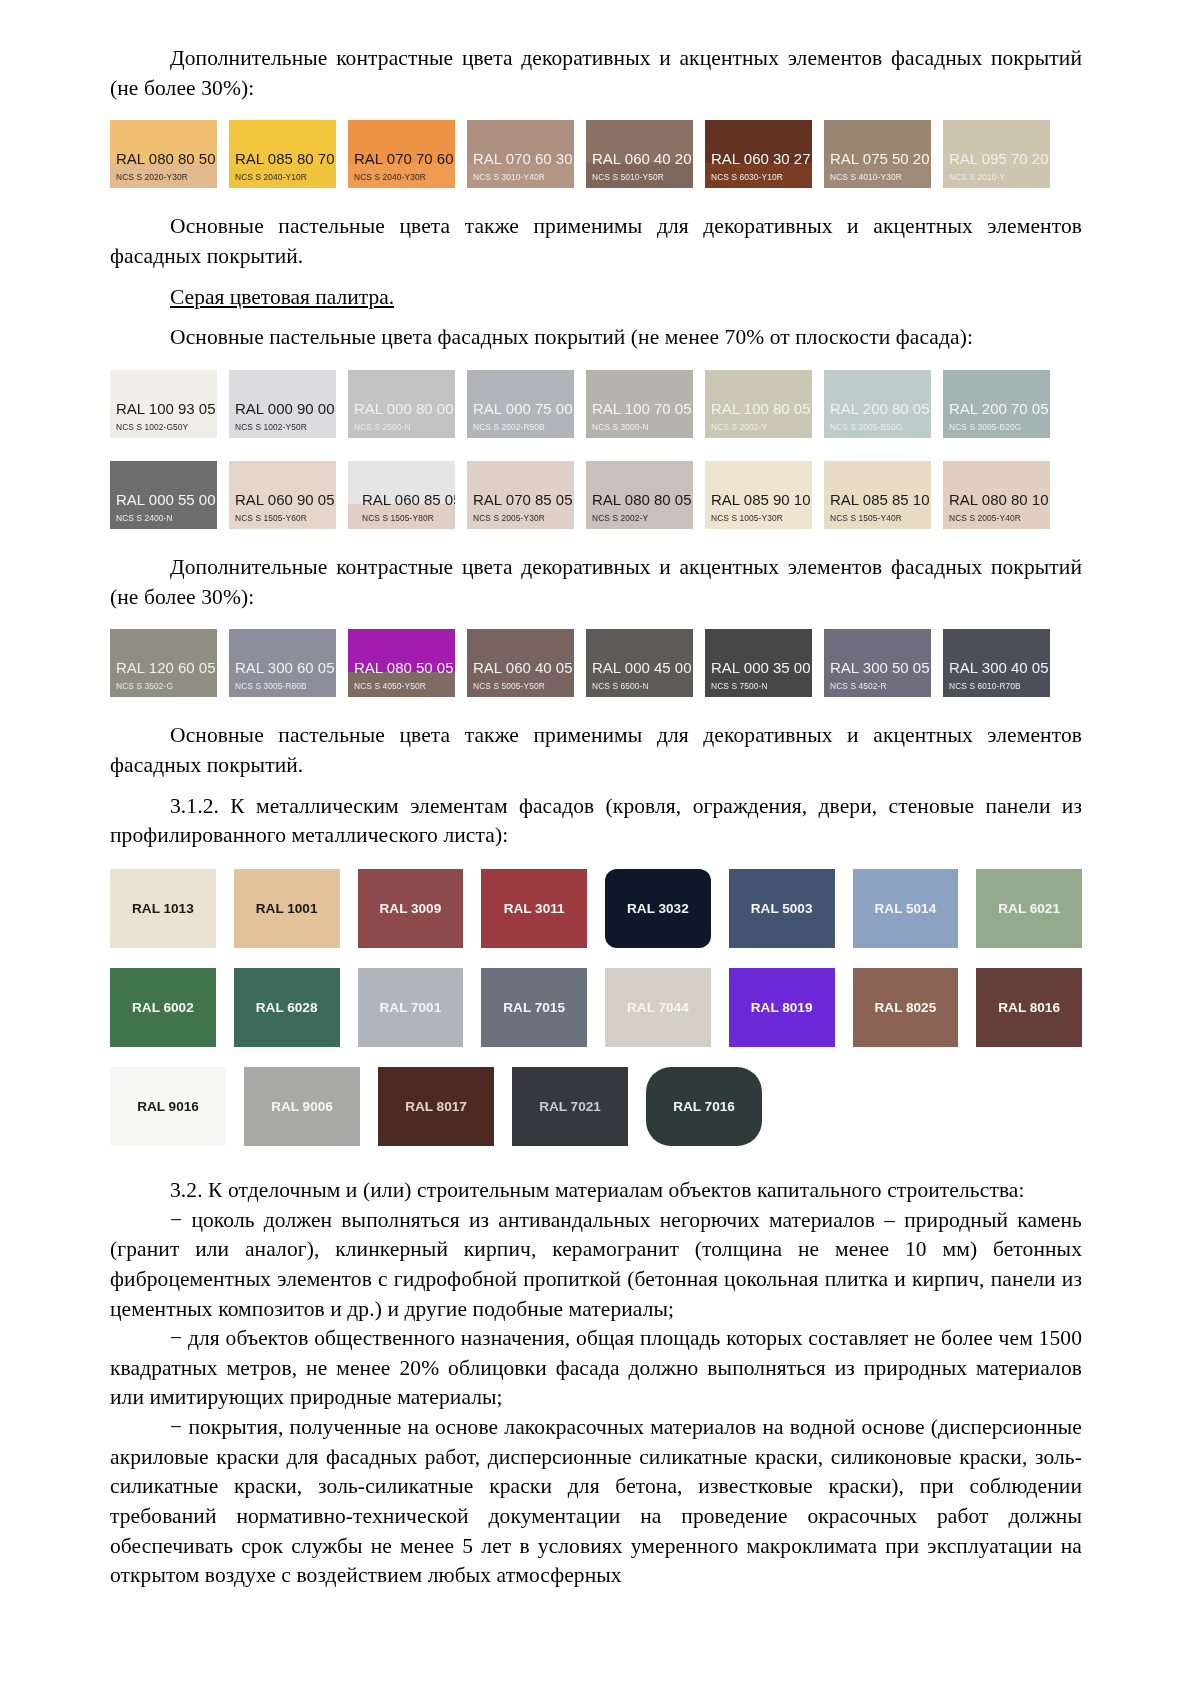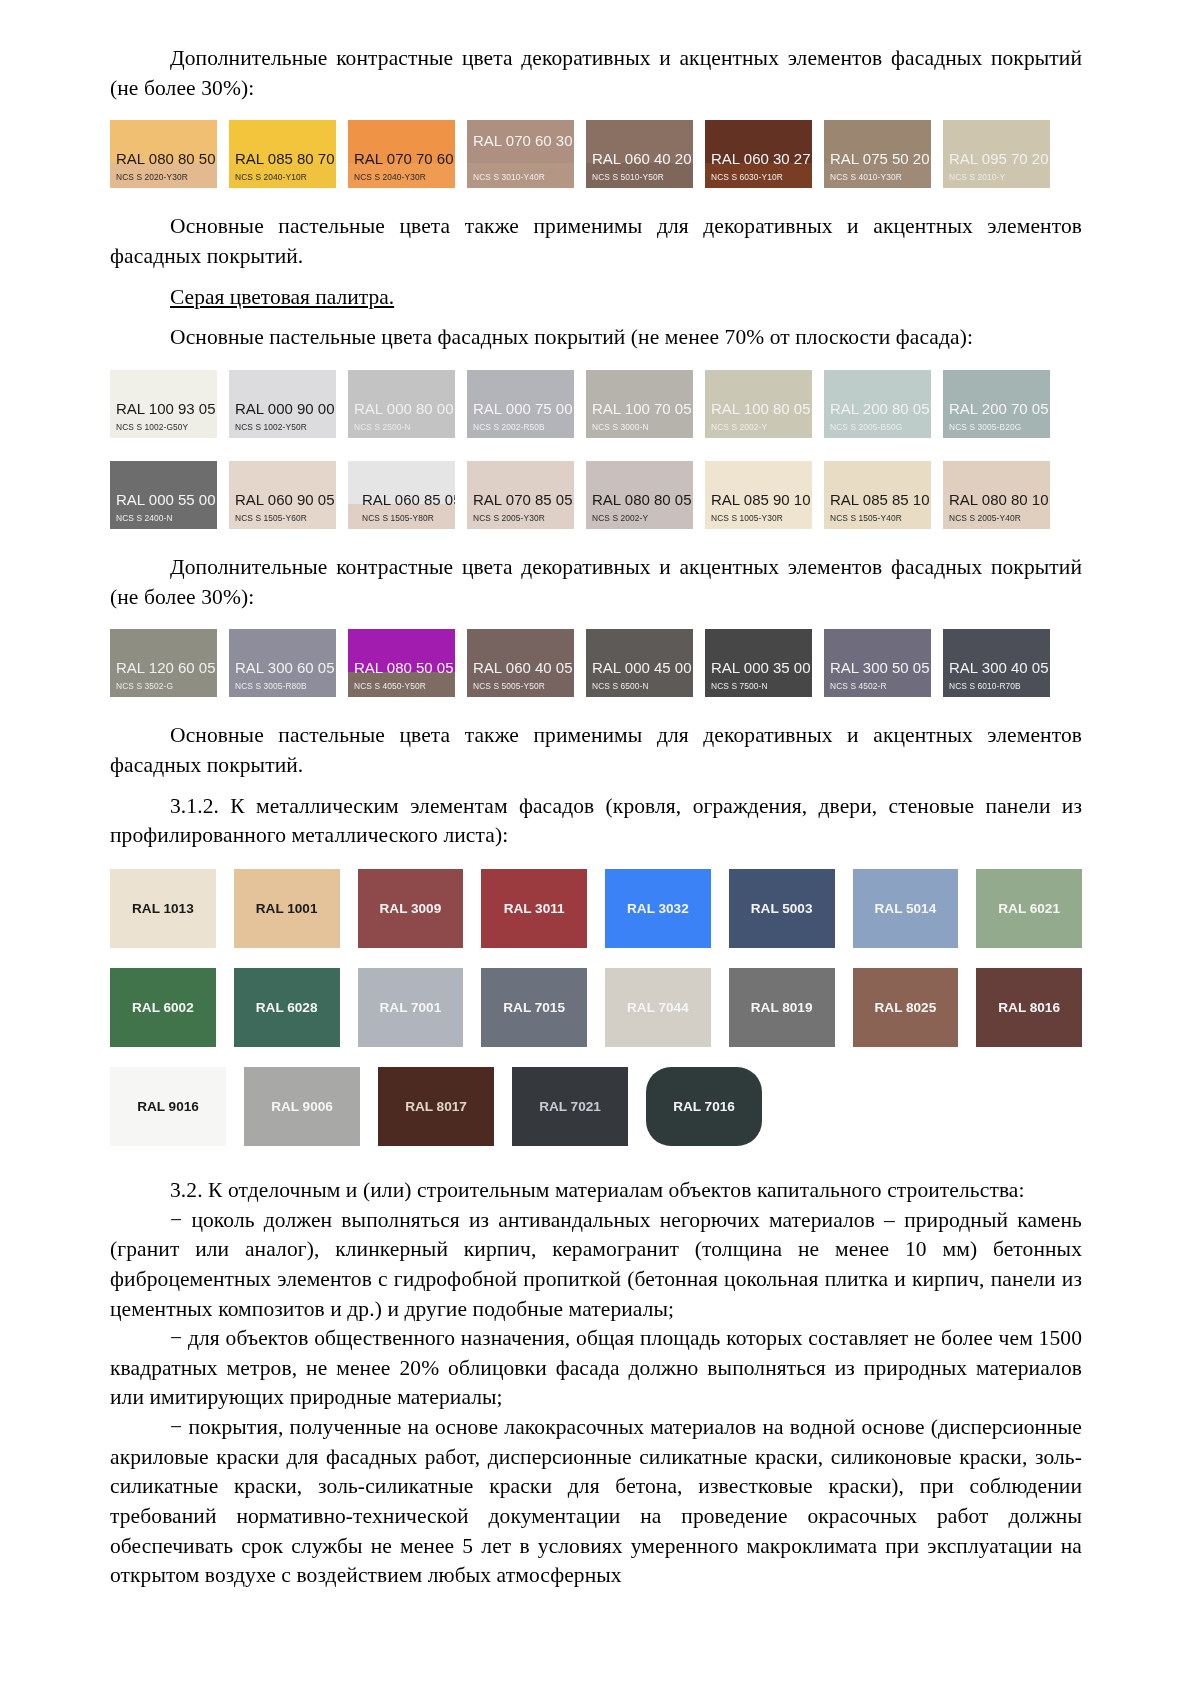--- a/index.html
+++ b/index.html
@@ -145,21 +145,21 @@
         <div class="band" style="background: rgb(239, 156, 82);"></div>
         <div class="txtwrap">
           <div class="ral" style="color: rgb(26, 26, 26);">RAL 070 70 60</div>
           <div class="ncs" style="color: rgb(43, 43, 43);">NCS S 2040-Y30R</div>
         </div>
       </div>
     <div class="swatch" style="background: rgb(174, 144, 128);">
         <div class="band" style="background: rgb(180, 150, 133);"></div>
         <div class="txtwrap">
           <div class="ral" style="color: rgb(242, 242, 242);">RAL 070 60 30</div>
-          <div class="ncs" style="color: rgb(237, 237, 237); margin-top: 18px;">NCS S 3010-Y40R</div>
+          <div class="ncs" style="color: rgb(237, 237, 237);">NCS S 3010-Y40R</div>
         </div>
       </div>
     <div class="swatch" style="background: rgb(138, 111, 99);">
         <div class="band" style="background: rgb(127, 102, 91);"></div>
         <div class="txtwrap">
           <div class="ral" style="color: rgb(245, 245, 245);">RAL 060 40 20</div>
           <div class="ncs" style="color: rgb(240, 240, 240);">NCS S 5010-Y50R</div>
         </div>
       </div>
     <div class="swatch" style="background: rgb(99, 50, 34);">
@@ -403,21 +403,21 @@
         </div>
       <div class="metal-sw" style="background: rgb(228, 195, 154); color: rgb(26, 26, 26);">
           <span class="lbl">RAL 1001</span>
         </div>
       <div class="metal-sw" style="background: rgb(142, 74, 74); color: rgb(245, 245, 245);">
           <span class="lbl">RAL 3009</span>
         </div>
       <div class="metal-sw" style="background: rgb(156, 59, 63); color: rgb(245, 245, 245);">
           <span class="lbl">RAL 3011</span>
         </div>
-      <div class="metal-sw" style="background: #3b82f6; color: rgb(245, 245, 245);">
+      <div class="metal-sw" style="background: #0f172a; color: rgb(245, 245, 245); border-radius: 12px;">
           <span class="lbl">RAL 3032</span>
         </div>
       <div class="metal-sw" style="background: rgb(67, 83, 114); color: rgb(245, 245, 245);">
           <span class="lbl">RAL 5003</span>
         </div>
       <div class="metal-sw" style="background: rgb(139, 162, 194); color: rgb(245, 245, 245);">
           <span class="lbl">RAL 5014</span>
         </div>
       <div class="metal-sw" style="background: rgb(147, 171, 140); color: rgb(245, 245, 245);">
           <span class="lbl">RAL 6021</span>
@@ -432,21 +432,21 @@
         </div>
       <div class="metal-sw" style="background: rgb(176, 180, 189); color: rgb(245, 245, 245);">
           <span class="lbl">RAL 7001</span>
         </div>
       <div class="metal-sw" style="background: rgb(108, 113, 126); color: rgb(245, 245, 245);">
           <span class="lbl">RAL 7015</span>
         </div>
       <div class="metal-sw" style="background: rgb(211, 206, 198); color: rgb(245, 245, 245);">
           <span class="lbl">RAL 7044</span>
         </div>
-      <div class="metal-sw" style="background: #737373; color: rgb(245, 245, 245);">
+      <div class="metal-sw" style="background: #6d28d9; color: rgb(245, 245, 245);">
           <span class="lbl">RAL 8019</span>
         </div>
       <div class="metal-sw" style="background: rgb(139, 99, 84); color: rgb(245, 245, 245);">
           <span class="lbl">RAL 8025</span>
         </div>
       <div class="metal-sw" style="background: rgb(102, 63, 59); color: rgb(245, 245, 245);">
           <span class="lbl">RAL 8016</span>
         </div>
     </div>
     <div class="metal-row">

